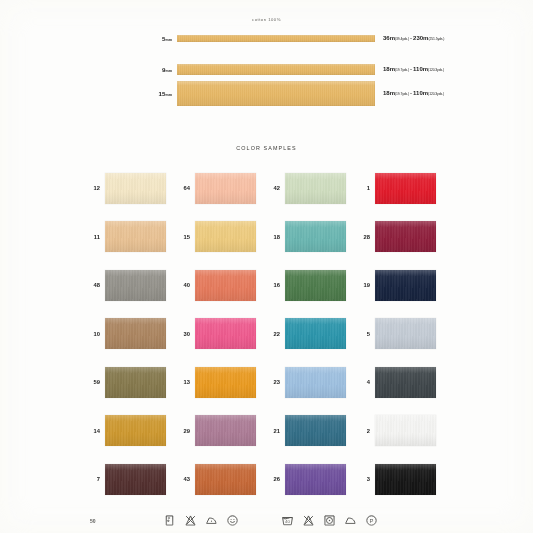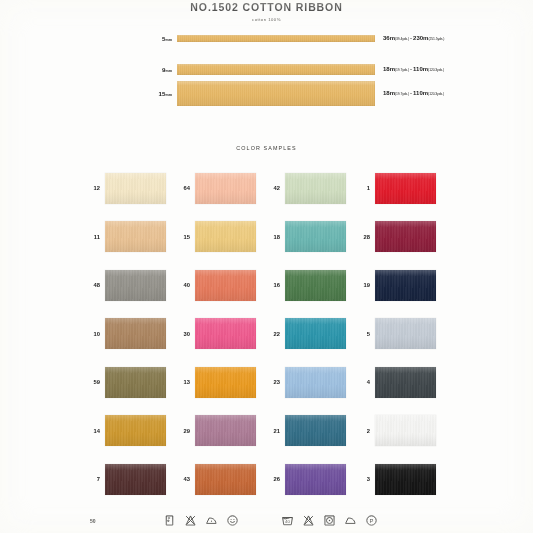--- a/index.html
+++ b/index.html
@@ -189,21 +189,20 @@
     inset: 0;
     pointer-events: none;
     box-shadow: inset 0 0 26px 6px rgba(250,249,246,0.75);
   }
 </style>
 </head>
 <body>
 
 <div id="page">
 
-  <div class="title">NO.1502  COTTON  RIBBON</div>
   <div class="subtitle">cotton 100%</div>
 
   <div class="ribbon-table">
 
     <div class="ribbon-row r1">
       <div class="ribbon-label"><span>5</span><span class="unit">mm</span></div>
       <div class="ribbon-swatch" style="background-color: rgb(230, 183, 101);"></div>
       <div class="ribbon-len"><span>36m</span><span class="small">(39.4yds.)</span><span class="sep">-</span><span>230m</span><span class="small">(251.5yds.)</span></div>
     </div>
 

